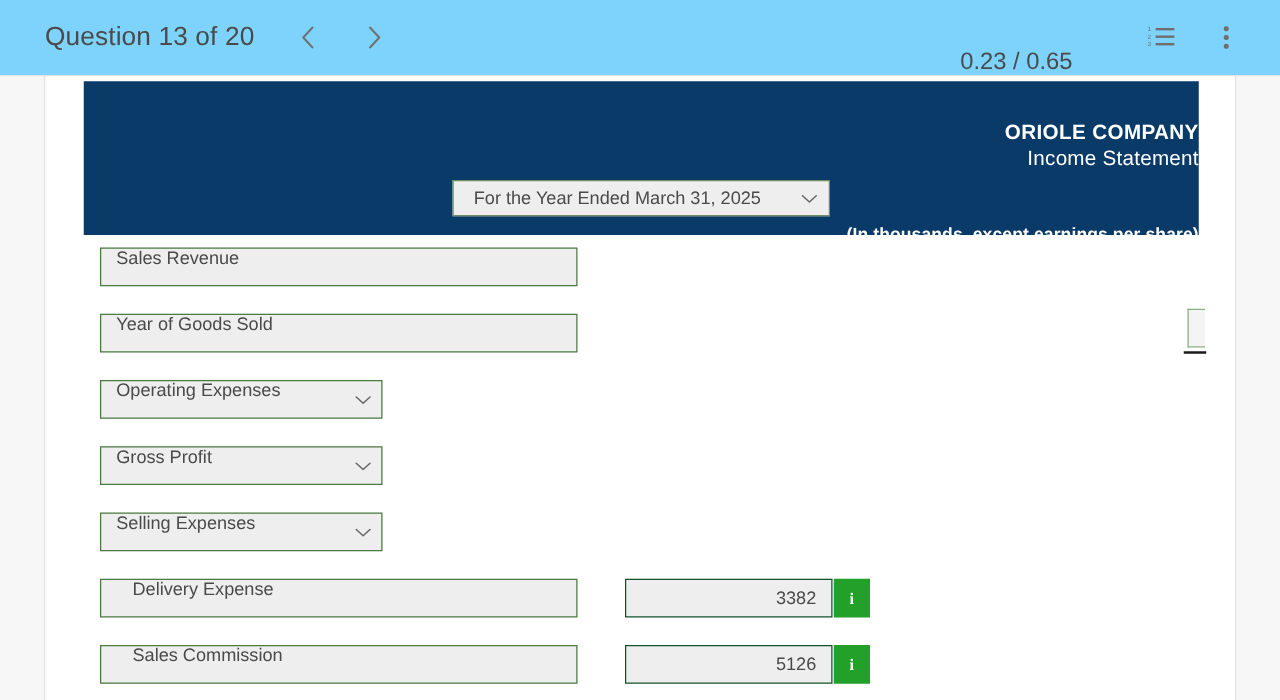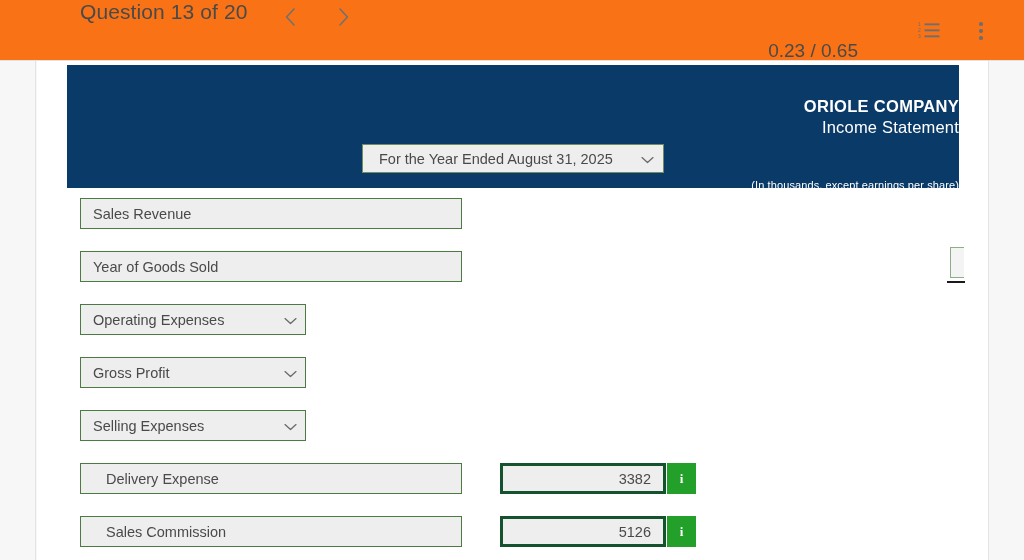--- a/index.html
+++ b/index.html
@@ -18,25 +18,24 @@
     height: 560px;
     background: #f7f7f7;
   }
 
   
   #topbar {
     position: absolute;
     left: 0; top: 0;
     width: 1024px;
     height: 61px;
-    background: #f97316;
+    background: #7dd3fc;
     border-bottom: 1px solid #e2e2e2;
     display: flex;
-    align-items: flex-start;
-    padding-left: 44px;
+    align-items: center;
   }
 
   .question-title {
     margin-left: 36px;
     font-size: 21px;
     color: #4a4a4a;
     letter-spacing: 0.1px;
     white-space: nowrap;
   }
 
@@ -171,22 +170,22 @@
     white-space: nowrap;
   }
   .period-select .caret {
     position: absolute;
     right: 9px; top: 50%;
     transform: translateY(-50%);
   }
 
   .units-note {
     margin-top: 6px;
-    font-size: 11px;
-    font-weight: normal;
+    font-size: 14px;
+    font-weight: bold;
     letter-spacing: 0.1px;
   }
 
   
   #lines {
     position: absolute;
     left: 0; top: 131px;
     width: 951px;
   }
 
@@ -196,21 +195,21 @@
   }
 
   .field {
     position: absolute;
     left: 43px;
     top: 6px;
     height: 31px;
     background: #eeeeee;
     border: 1px solid #4d7a43;
     display: flex;
-    align-items: center;
+    align-items: flex-start;
     cursor: pointer;
   }
   .field.wide   { width: 382px; }
   .field.narrow { width: 226px; }
 
   .field .label {
     font-size: 14.5px;
     color: #4a4a4a;
     white-space: nowrap;
     padding-left: 12px;
@@ -231,21 +230,21 @@
     color: #333333;
   }
 
   .amount-box {
     position: absolute;
     left: 463px;
     top: 6px;
     width: 166px;
     height: 31px;
     background: #eeeeee;
-    border: 3px solid #14532d;
+    border: 1px solid #14532d;
     display: flex;
     align-items: center;
     justify-content: flex-end;
     cursor: text;
   }
   .amount-box .amount {
     font-size: 14.5px;
     color: #4a4a4a;
     padding-right: 12px;
   }
@@ -344,21 +343,21 @@
   <div id="page-gutter-right"></div>
 
   <div id="sheet">
 
     <div id="statement-header">
       <div class="co-name">ORIOLE COMPANY</div>
       <div class="stmt-name">Income Statement</div>
 
       <div id="period-select-wrap">
         <div class="period-select">
-          <span class="sel-text">For the Year Ended August 31, 2025</span>
+          <span class="sel-text">For the Year Ended March 31, 2025</span>
           <span class="caret">
             <svg width="13" height="8" viewBox="0 0 13 8">
               <polyline points="1,1.6 6.5,6.6 12,1.6" fill="none" stroke="#6a6a6a" stroke-width="1.3" stroke-linecap="round" stroke-linejoin="round"></polyline>
             </svg>
           </span>
         </div>
       </div>
 
       <div class="units-note">(In thousands, except earnings per share)</div>
     </div>

